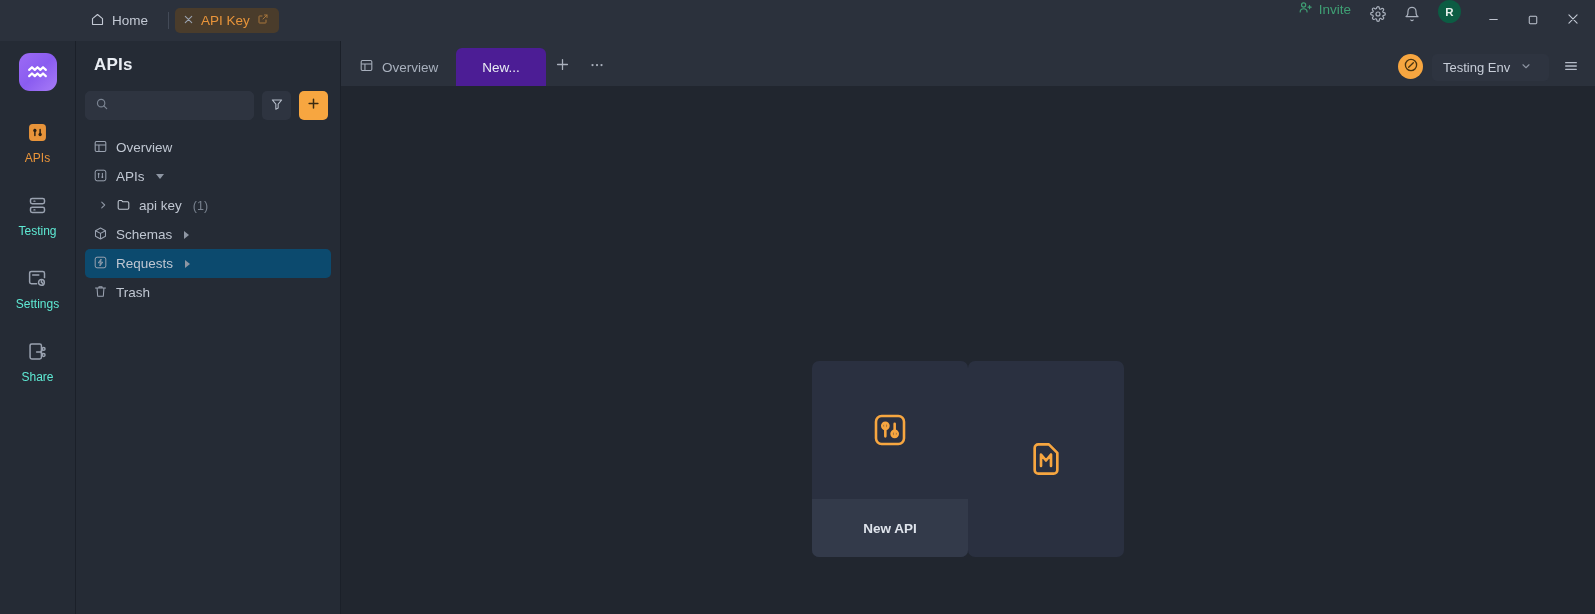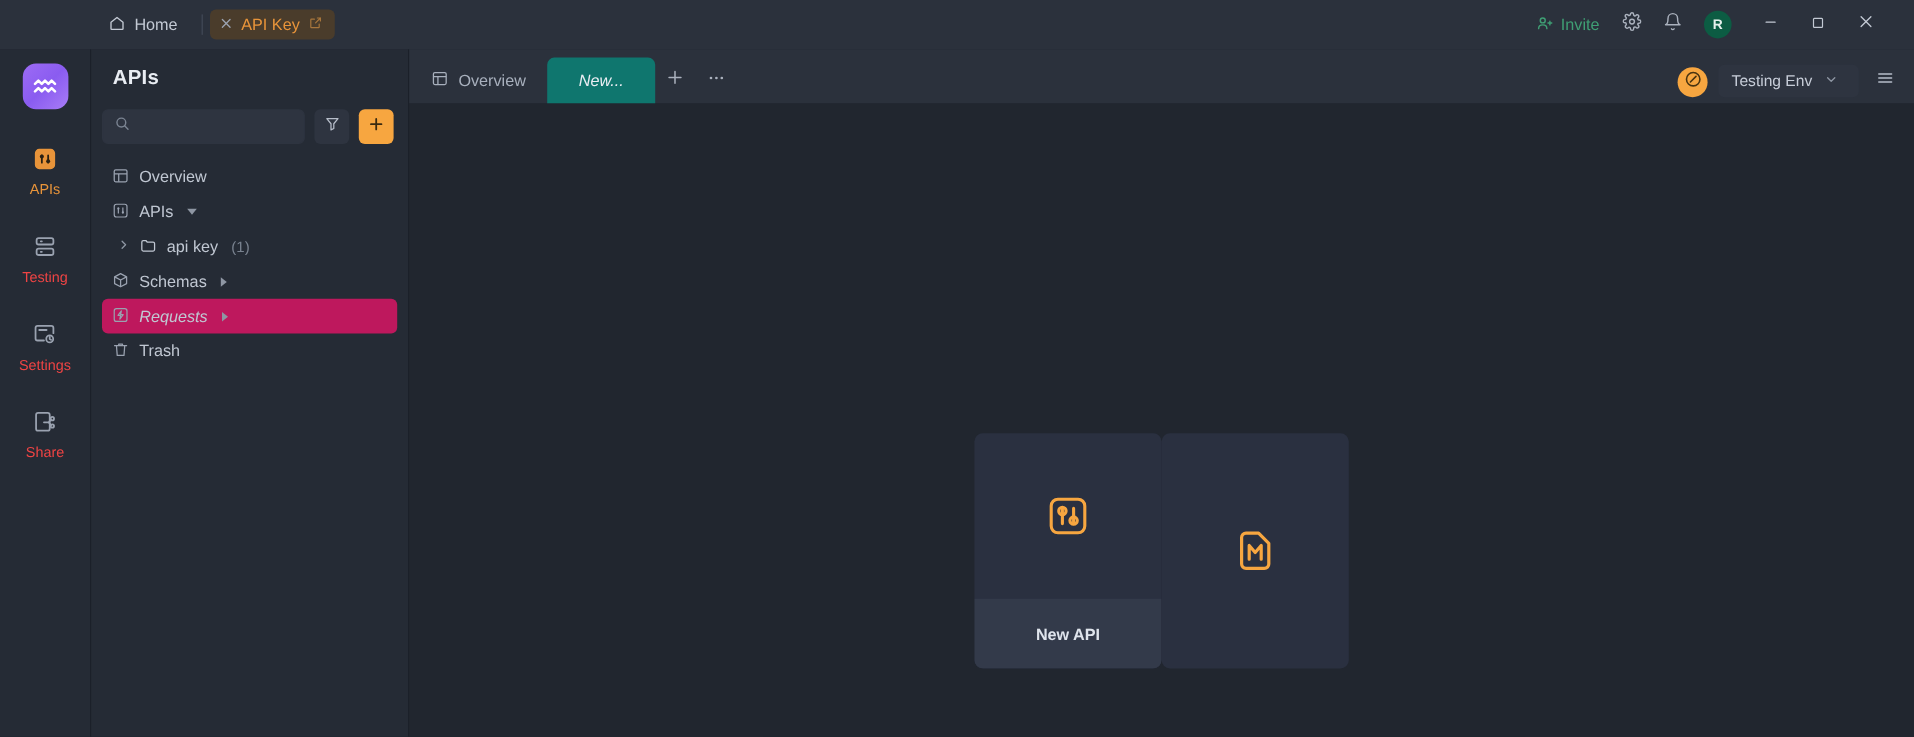--- a/index.html
+++ b/index.html
@@ -28,22 +28,22 @@
   }
   .tb-divider { width: 1px; height: 17px; background: #434a57; margin: 0 6px; }
   .tb-apikey {
     display: flex; align-items: center; gap: 7px;
     background: #4a3c2b; border-radius: 5px;
     padding: 5px 10px 5px 8px;
     color: #e8943a; font-size: 13.5px; cursor: default;
   }
   .tb-apikey .close-x { color: #9aa2b0; font-size: 13px; line-height: 1; }
   .tb-right {
-    margin-left: auto; display: flex; align-items: center; height: 100%;
-    padding-right: 20px;
+    margin-left: auto; display: flex; align-items: flex-start; height: 100%;
+    padding-right: 2px;
   }
   .invite {
     display: flex; align-items: center; gap: 6px;
     color: #3f9f74; font-size: 13.5px; padding: 0 10px; cursor: default;
   }
   .tb-icon-btn {
     width: 34px; height: 32px; display: flex; align-items: center; justify-content: center;
     color: #aab1bd; cursor: default; border-radius: 4px;
   }
   .avatar {
@@ -70,21 +70,21 @@
   }
   .logo {
     width: 38px; height: 38px; border-radius: 11px;
     background: linear-gradient(135deg, #9d6bf5 0%, #8a5cf0 50%, #a87cf7 100%);
     display: flex; align-items: center; justify-content: center;
     margin-bottom: 22px;
   }
   .rail-item {
     width: 66px; padding: 9px 0 7px;
     display: flex; flex-direction: column; align-items: center; gap: 5px;
-    color: #ef4444; font-size: 12px; cursor: default; border-radius: 7px;
+    color: #5eead4; font-size: 12px; cursor: default; border-radius: 7px;
     margin-bottom: 14px;
   }
   .rail-item.active { color: #e8943a; }
 
   
   .panel {
     width: 265px; min-width: 265px;
     background: #252b35;
     border-right: 1px solid #1b2029;
     display: flex; flex-direction: column;
@@ -114,51 +114,51 @@
     color: #b6bdc9; cursor: default;
   }
   .sq-btn.accent { background: #f7a640; color: #3a2a10; }
 
   .tree { padding: 13px 9px 0 9px; }
   .tree-row {
     display: flex; align-items: center; height: 29px;
     padding-left: 8px; border-radius: 5px; gap: 8px;
     color: #b9c0cc; font-size: 13.5px; cursor: default;
   }
-  .tree-row.hover { background: #be185d; font-style: italic; }
+  .tree-row.hover { background: #0c4a6e; }
   .tree-row .label { color: #c0c7d2; }
   .tree-row .count { color: #79828f; font-size: 12.5px; margin-left: 3px; }
   .indent-1 { padding-left: 25px; }
   .indent-2 { padding-left: 13px; }
   .caret-right { color: #8e96a3; font-size: 10px; width: 10px; display:inline-block; }
   .tri-down { width: 0; height: 0; border-left: 4px solid transparent; border-right: 4px solid transparent; border-top: 5px solid #8e96a3; margin-left: 3px; }
   .tri-right { width: 0; height: 0; border-top: 4px solid transparent; border-bottom: 4px solid transparent; border-left: 5px solid #8e96a3; margin-left: 4px; }
 
   
   .main { flex: 1; display: flex; flex-direction: column; background: #21262f; min-width: 0; }
   .tabbar {
     height: 45px; min-height: 45px; background: #2b313c;
     display: flex; align-items: flex-end; position: relative;
   }
   .tab {
     height: 38px; display: flex; align-items: center; gap: 8px;
     padding: 0 18px; color: #a8b0bd; font-size: 13.5px; cursor: default;
     border-radius: 6px 6px 0 0;
   }
   .tab.active {
-    background: #0f766e; color: #e9edf3; font-style: italic;
+    background: #4c1d95; color: #e9edf3; 
     padding: 0 26px;
   }
   .tab-plus, .tab-dots {
     width: 34px; height: 38px; display: flex; align-items: center; justify-content: center;
     color: #aab1bd; font-size: 19px; cursor: default;
   }
   .tab-dots { font-size: 17px; letter-spacing: 1px; }
   .tabbar-right {
-    margin-left: auto; display: flex; align-items: flex-end; gap: 9px;
+    margin-left: auto; display: flex; align-items: flex-start; gap: 9px;
     padding: 0 11px 5px 0;
   }
   .env-badge {
     width: 25px; height: 25px; border-radius: 50%; background: #f7a640;
     display: flex; align-items: center; justify-content: center; cursor: default;
   }
   .env-select {
     height: 27px; background: #2e3440; border-radius: 5px;
     display: flex; align-items: center; gap: 10px; padding: 0 8px 0 11px;
     color: #c7cdd8; font-size: 13px; cursor: default; min-width: 117px;

